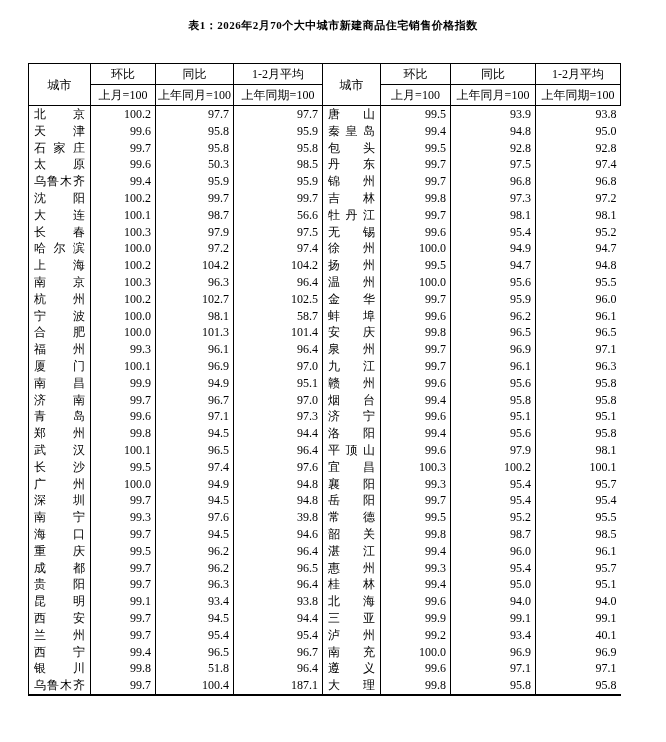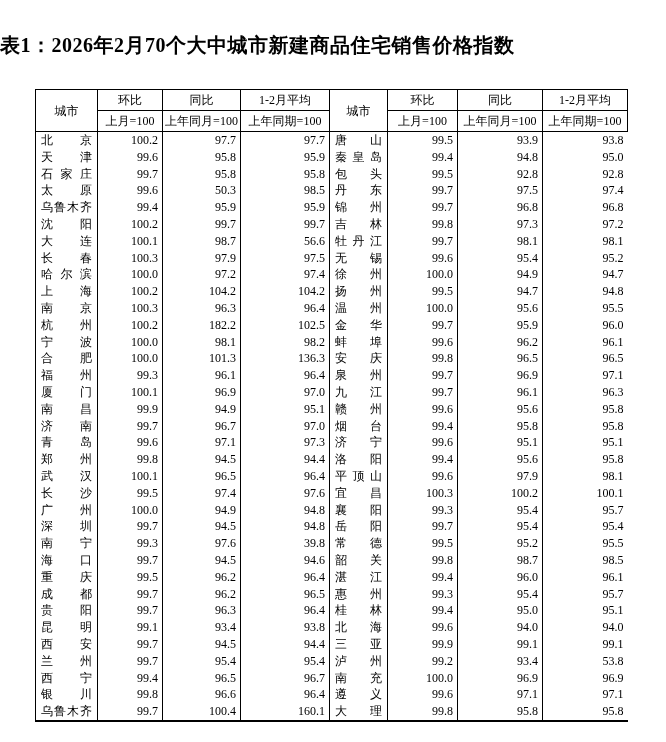--- a/index.html
+++ b/index.html
@@ -8,27 +8,28 @@
     background: #ffffff;
     color: #000000;
     font-family: "Liberation Serif", "DejaVu Serif", serif;
   }
   body {
     width: 666px;
     height: 742px;
     overflow: hidden;
   }
   .title {
-    margin-top: 32px;
-    font-size: 20px;
+    margin-top: 18px;
+    text-align: center;
+    font-size: 11px;
     font-weight: bold;
     letter-spacing: 0.5px;
   }
   .tbl-wrap {
-    margin: 30px 0 0 35px;
+    margin: 30px 0 0 28px;
   }
   table {
     border-collapse: collapse;
     table-layout: fixed;
     width: 592px;
     border-top: 1px solid #000;
     border-left: 1px solid #000;
     border-bottom: 2px solid #000;
   }
   thead th {
@@ -218,44 +219,44 @@
           <td class="num">96.4</td>
           <td class="city">温州</td>
           <td class="num">100.0</td>
           <td class="num">95.6</td>
           <td class="num">95.5</td>
         </tr>
 
         <tr>
           <td class="city">杭州</td>
           <td class="num">100.2</td>
-          <td class="num">182.2</td>
+          <td class="num">102.7</td>
           <td class="num">102.5</td>
           <td class="city">金华</td>
           <td class="num">99.7</td>
           <td class="num">95.9</td>
           <td class="num">96.0</td>
         </tr>
 
         <tr>
           <td class="city">宁波</td>
           <td class="num">100.0</td>
           <td class="num">98.1</td>
-          <td class="num">98.2</td>
+          <td class="num">58.7</td>
           <td class="city">蚌埠</td>
           <td class="num">99.6</td>
           <td class="num">96.2</td>
           <td class="num">96.1</td>
         </tr>
 
         <tr>
           <td class="city">合肥</td>
           <td class="num">100.0</td>
           <td class="num">101.3</td>
-          <td class="num">136.3</td>
+          <td class="num">101.4</td>
           <td class="city">安庆</td>
           <td class="num">99.8</td>
           <td class="num">96.5</td>
           <td class="num">96.5</td>
         </tr>
 
         <tr>
           <td class="city">福州</td>
           <td class="num">99.3</td>
           <td class="num">96.1</td>
@@ -443,50 +444,50 @@
         </tr>
 
         <tr>
           <td class="city">兰州</td>
           <td class="num">99.7</td>
           <td class="num">95.4</td>
           <td class="num">95.4</td>
           <td class="city">泸州</td>
           <td class="num">99.2</td>
           <td class="num">93.4</td>
-          <td class="num">53.8</td>
+          <td class="num">40.1</td>
         </tr>
 
         <tr>
           <td class="city">西宁</td>
           <td class="num">99.4</td>
           <td class="num">96.5</td>
           <td class="num">96.7</td>
           <td class="city">南充</td>
           <td class="num">100.0</td>
           <td class="num">96.9</td>
           <td class="num">96.9</td>
         </tr>
 
         <tr>
           <td class="city">银川</td>
           <td class="num">99.8</td>
-          <td class="num">96.6</td>
+          <td class="num">51.8</td>
           <td class="num">96.4</td>
           <td class="city">遵义</td>
           <td class="num">99.6</td>
           <td class="num">97.1</td>
           <td class="num">97.1</td>
         </tr>
 
         <tr>
           <td class="city">乌鲁木齐</td>
           <td class="num">99.7</td>
           <td class="num">100.4</td>
-          <td class="num">160.1</td>
+          <td class="num">187.1</td>
           <td class="city">大理</td>
           <td class="num">99.8</td>
           <td class="num">95.8</td>
           <td class="num">95.8</td>
         </tr>
       </tbody>
   </table>
 </div>
 
 </body></html>

